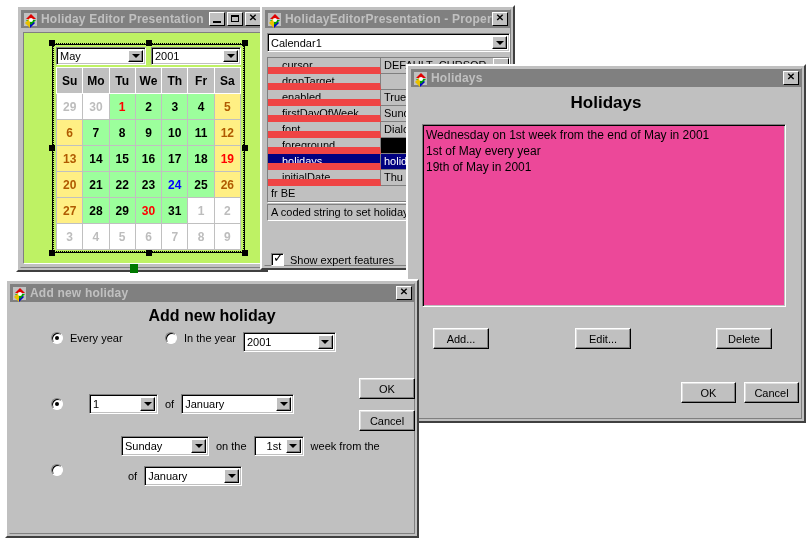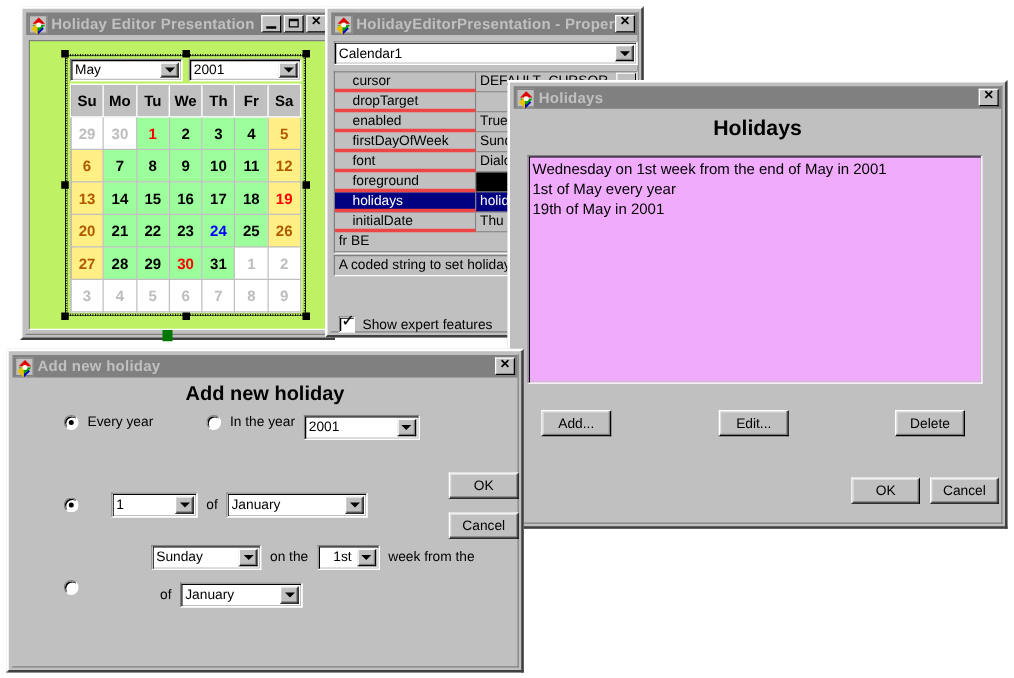--- a/index.html
+++ b/index.html
@@ -153,21 +153,21 @@
     box-sizing: border-box;
     display:flex; align-items:center; justify-content:center;
   }
   .combo-arrow i {
     width:0;height:0;border-left:4px solid transparent;border-right:4px solid transparent;border-top:4px solid #000;
     display:block;
   }
 
   
   .sunken {
-    background: #f0abfc;
+    background: #ec4899;
     border-top: 1px solid #808080;
     border-left: 1px solid #808080;
     border-right: 1px solid #ffffff;
     border-bottom: 1px solid #ffffff;
     box-shadow: inset 1px 1px 0 #000000, inset -1px -1px 0 #c0c0c0;
     box-sizing: border-box;
   }
 
   
   .radio {
@@ -278,21 +278,21 @@
   .prop-table-wrap {
     position:absolute; left:5px; top:50px; width:243px; height:146px;
     background:#c0c0c0;
     border-top:1px solid #808080; border-left:1px solid #808080;
     border-right:1px solid #ffffff; border-bottom:1px solid #ffffff;
     box-sizing:border-box; overflow:hidden;
   }
   .prop-row { display:flex; height:16px; font-size:11px; }
   .prop-name {
     width: 113px; box-sizing:border-box;
-    border-bottom:3px solid #ef4444; border-right:1px solid #808080;
+    border-bottom:7px solid #ef4444; border-right:1px solid #808080;
     padding-left: 14px; line-height:15px; color:#000; background:#c0c0c0;
     white-space:nowrap; overflow:hidden;
   }
   .prop-val {
     flex:1; box-sizing:border-box;
     border-bottom:1px solid #808080;
     padding-left: 3px; line-height:15px; color:#000; background:#c0c0c0;
     white-space:nowrap; overflow:hidden;
   }
   .prop-row.sel .prop-name, .prop-row.sel .prop-val { background:#000080; color:#ffffff; }

